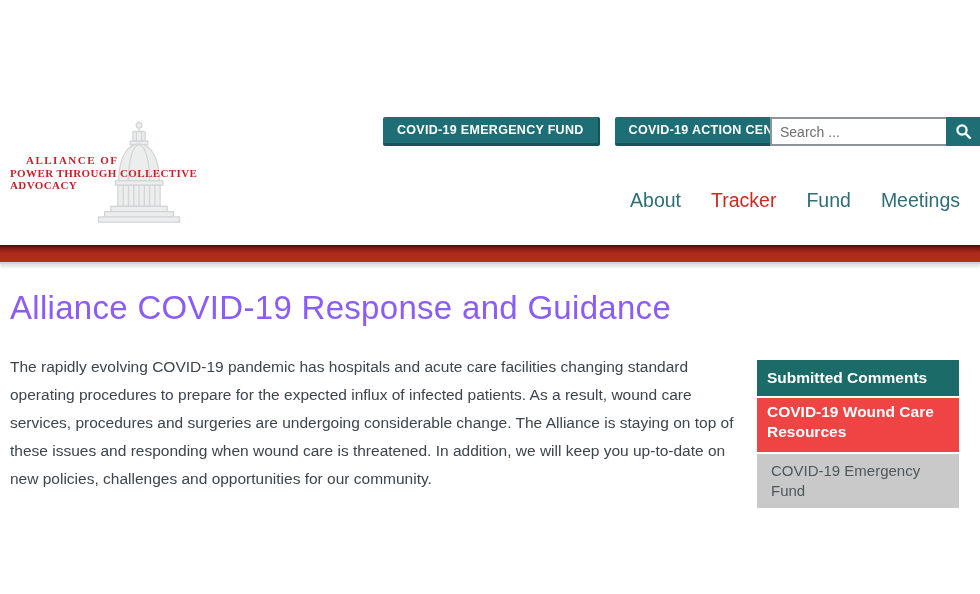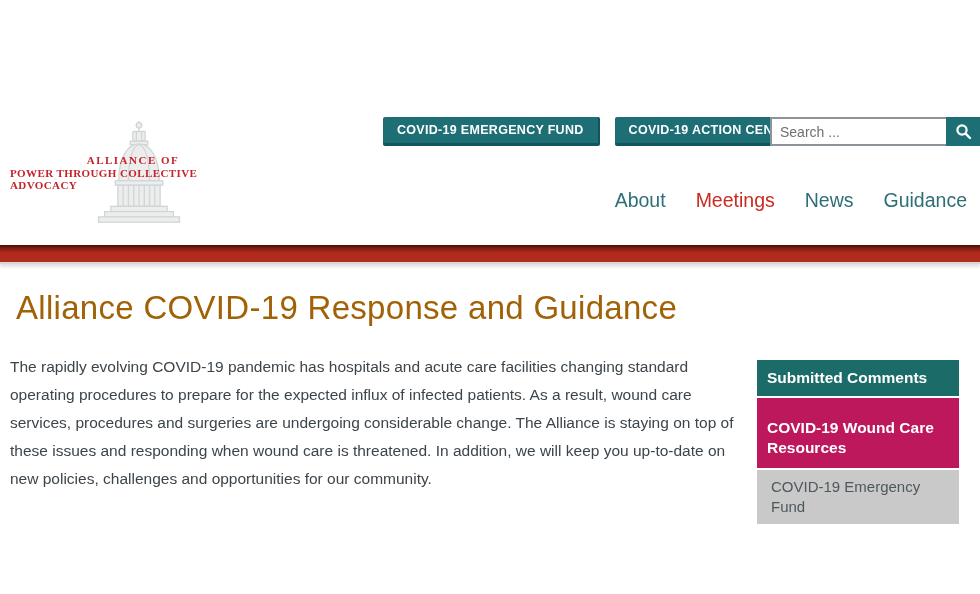--- a/index.html
+++ b/index.html
@@ -35,21 +35,20 @@
     z-index: 1;
     color: #c4242c;
     font-family: "Liberation Serif", serif;
   }
   .logo-line1 {
     margin-top: 42px;
     margin-left: 26px;
     font-size: 11px;
     letter-spacing: 1.5px;
     font-weight: bold;
-    text-align: center;
   }
   .logo-line2 {
     margin-left: 7px;
     font-size: 27px;
     line-height: 23px;
     letter-spacing: 2px;
   }
   .logo-line3 {
     margin-left: 7px;
     font-size: 27px;
@@ -120,21 +119,21 @@
     cursor: pointer;
     display: flex;
     align-items: center;
     justify-content: center;
   }
 
   
   .main-nav {
     position: absolute;
     top: 189px;
-    right: 13px;
+    right: 20px;
     display: flex;
     gap: 30px;
     align-items: baseline;
   }
   .nav-link {
     font-size: 19.5px;
     color: #2e6e76;
     text-decoration: none;
     cursor: pointer;
     white-space: nowrap;
@@ -149,26 +148,26 @@
     width: 980px;
     height: 19px;
     background: linear-gradient(to bottom, #3f0d08 0%, #7c1c11 18%, #b02b1c 48%, #b32c1d 100%);
     border-bottom: 2px solid #d6d6d6;
     box-shadow: 0 3px 3px rgba(0,0,0,0.12);
   }
 
   
   .page-title {
     position: absolute;
-    left: 16px;
+    left: 10px;
     top: 289px;
     font-size: 33px;
     font-weight: 300;
     letter-spacing: 0.3px;
-    color: #a16207;
+    color: #8b5cf6;
   }
   .intro-paragraph {
     position: absolute;
     left: 10px;
     top: 353px;
     width: 736px;
     font-size: 15.5px;
     line-height: 28px;
     color: #3d454b;
   }
@@ -185,21 +184,21 @@
     width: 100%;
     margin-bottom: 2px;
     padding: 8px 12px 8px 10px;
     font-size: 15.5px;
     font-weight: bold;
     line-height: 20px;
     cursor: pointer;
     text-decoration: none;
   }
   .side-teal { background: #1b6b68; color: #ffffff; }
-  .side-red  { background: #be185d; color: #ffffff; padding-top: 20px; padding-bottom: 10px; }
+  .side-red  { background: #ef4444; color: #ffffff; padding-top: 4px; padding-bottom: 10px; }
   .side-gray { background: #c9c9c9; color: #4e585c; font-weight: normal; padding-left: 14px; padding-top: 7px; padding-bottom: 7px; font-size: 15px; }
 </style>
 </head>
 <body>
 
 <div class="page">
 
   <div class="logo">
     <svg class="dome" viewBox="0 0 100 120" xmlns="http://www.w3.org/2000/svg">
       <g stroke="#d2d5d6" fill="#eceeee" stroke-width="1.5">
@@ -242,23 +241,23 @@
     <button class="search-btn">
       <svg width="17" height="17" viewBox="0 0 17 17">
         <circle cx="7" cy="7" r="4.6" fill="none" stroke="#ffffff" stroke-width="2.2"></circle>
         <line x1="10.6" y1="10.6" x2="15" y2="15" stroke="#ffffff" stroke-width="2.4" stroke-linecap="round"></line>
       </svg>
     </button>
   </div>
 
   <nav class="main-nav">
     <a class="nav-link">About</a>
-    <a class="nav-link nav-active">Meetings</a>
-    <a class="nav-link">News</a>
-    <a class="nav-link">Guidance</a>
+    <a class="nav-link nav-active">Tracker</a>
+    <a class="nav-link">Fund</a>
+    <a class="nav-link">Meetings</a>
   </nav>
 
   <div class="red-bar"></div>
 
   <h1 class="page-title">Alliance COVID-19 Response and Guidance</h1>
 
   <p class="intro-paragraph">The rapidly evolving COVID-19 pandemic has hospitals and acute care facilities changing standard operating procedures to prepare for the expected influx of infected patients. As a result, wound care services, procedures and surgeries are undergoing considerable change. The Alliance is staying on top of these issues and responding when wound care is threatened. In addition, we will keep you up-to-date on new policies, challenges and opportunities for our community.</p>
 
   <aside class="sidebar">
     <a class="side-item side-teal">Submitted Comments</a>

